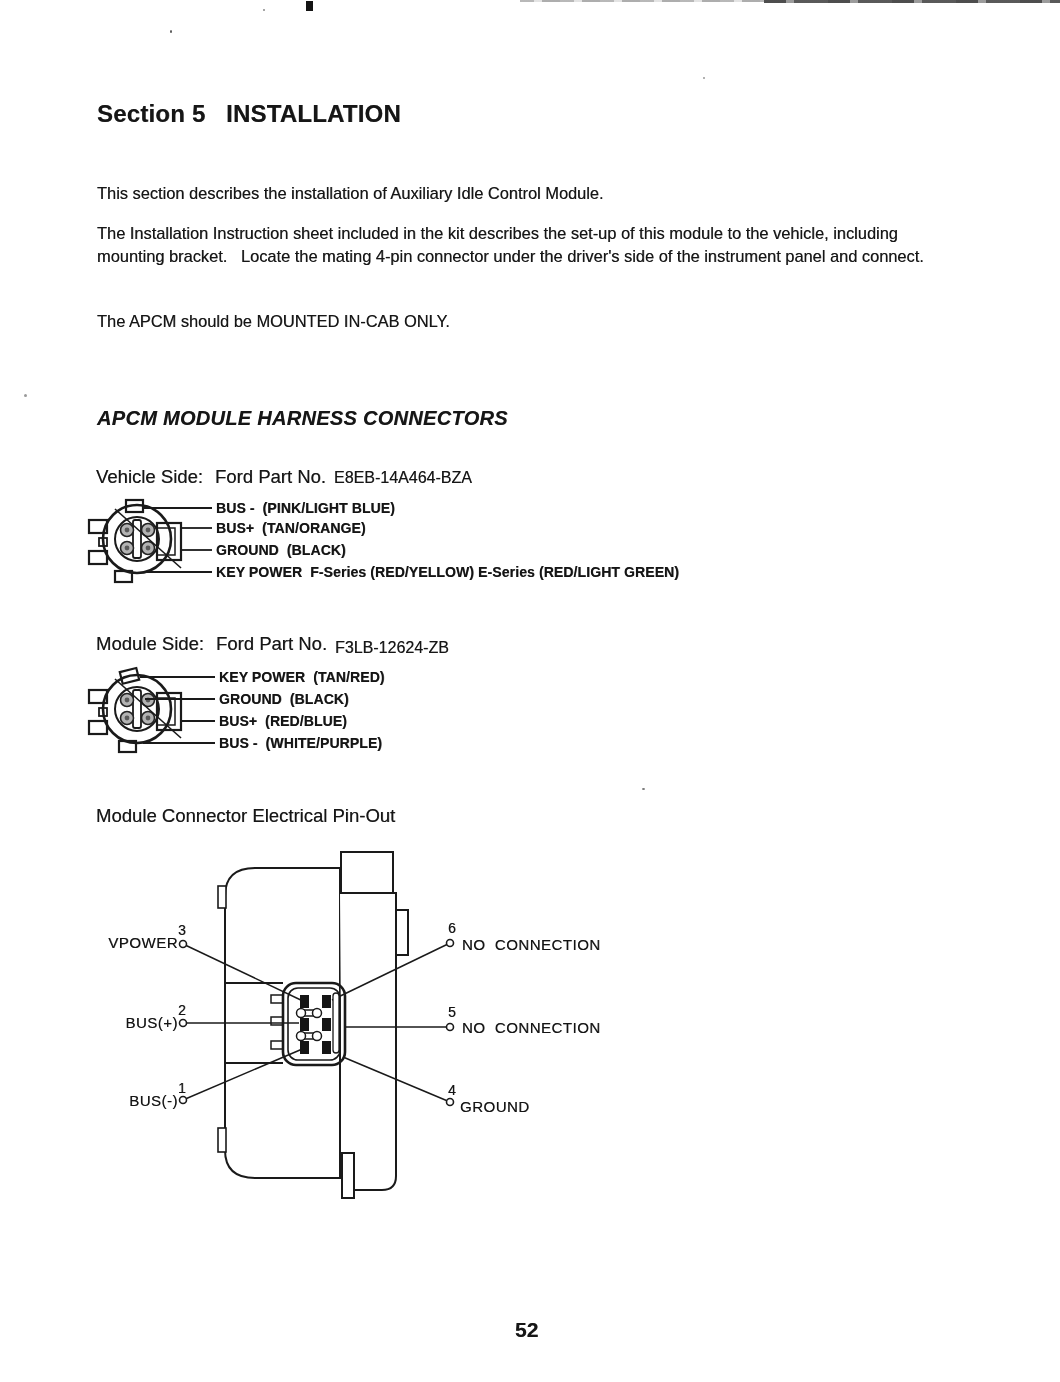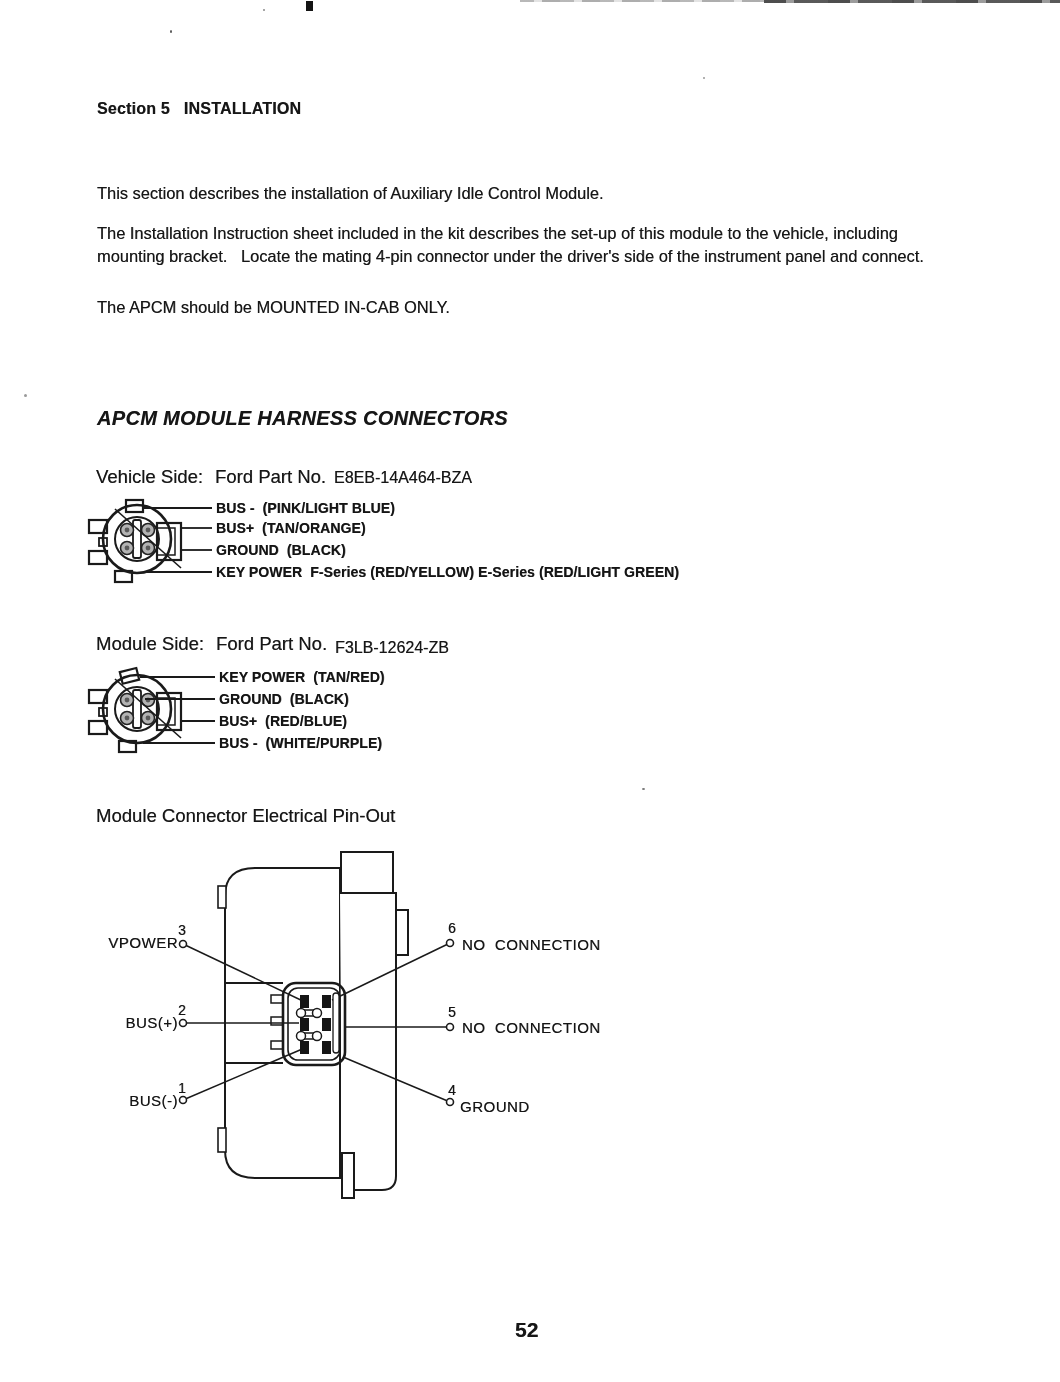--- a/index.html
+++ b/index.html
@@ -9,21 +9,21 @@
     margin:0 auto;
     background:#ffffff;
     overflow:hidden;
     font-family:"Liberation Sans","DejaVu Sans",sans-serif;
     color:#161616;
   }
   .abs{position:absolute;}
   .ink{text-shadow:0.35px 0 0.25px rgba(0,0,0,0.55);}
   .title{
     left:97px;top:100px;
-    font-size:16px;font-weight:700;
+    font-size:24px;font-weight:700;
     white-space:pre-wrap;letter-spacing:0.2px;
   }
   .para{
     left:97px;
     font-size:16.4px;line-height:23px;
     white-space:pre-wrap;
   }
   .h-italic{
     left:97px;top:407px;
     font-size:20px;font-weight:700;font-style:italic;
@@ -70,21 +70,21 @@
   <div class="speck" style="left:263px;top:9px;width:2px;height:2px;background:#888;"></div>
   <div class="speck" style="left:24px;top:394px;width:3px;height:3px;background:#9a9a9a;"></div>
   <div class="speck" style="left:642px;top:788px;width:3px;height:2px;background:#777;"></div>
   <div class="speck" style="left:703px;top:77px;width:2px;height:2px;background:#999;"></div>
 
   <div class="abs title ink">Section 5   INSTALLATION</div>
 
   <div class="abs para ink" style="top:182px;">This section describes the installation of Auxiliary Idle Control Module.</div>
   <div class="abs para ink" style="top:222px;">The Installation Instruction sheet included in the kit describes the set-up of this module to the vehicle, including</div>
   <div class="abs para ink" style="top:245px;">mounting bracket.   Locate the mating 4-pin connector under the driver's side of the instrument panel and connect.</div>
-  <div class="abs para ink" style="top:296px;">The APCM should be MOUNTED IN-CAB ONLY.</div>
+  <div class="abs para ink" style="top:310px;">The APCM should be MOUNTED IN-CAB ONLY.</div>
 
   <div class="abs h-italic ink">APCM MODULE HARNESS CONNECTORS</div>
 
   <div class="abs side-line ink" style="top:461px;">
     <span class="big">Vehicle Side:</span><span class="big" style="margin-left:12px;">Ford Part No.</span><span class="part-no">E8EB-14A464-BZA</span>
   </div>
 
   <svg style="left:85px;top:495px;" width="720" height="100" viewBox="0 0 720 100">
     <g>
       <circle class="ln" cx="52" cy="44" r="34" fill="#fff" stroke-width="2.6"></circle>

